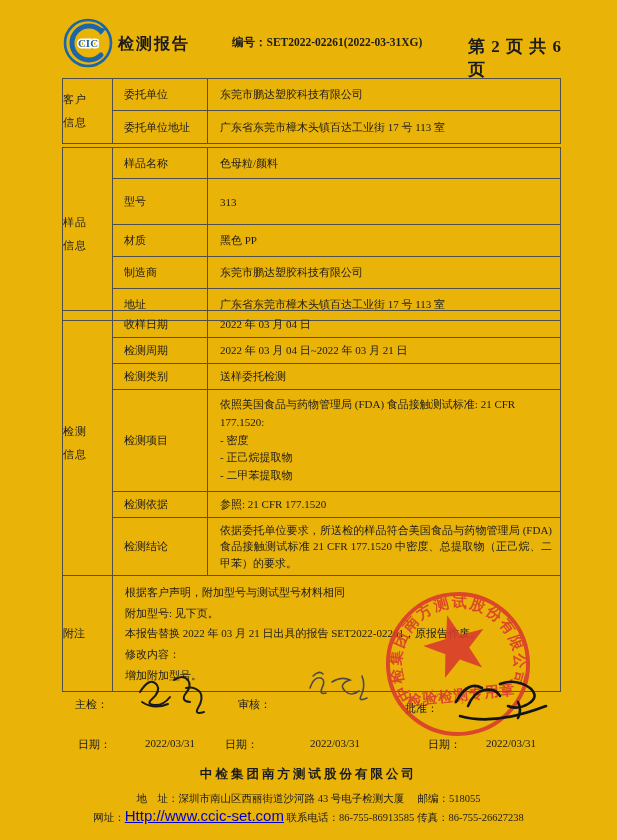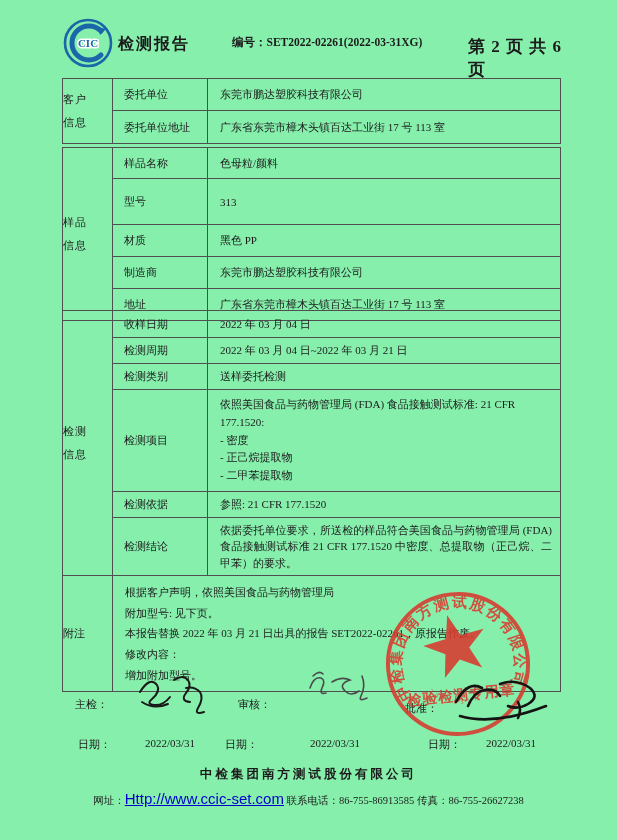--- a/index.html
+++ b/index.html
@@ -1,17 +1,17 @@
 <!DOCTYPE html>
 <html><head>
 <meta charset="utf-8">
 <style>
   html,body{margin:0;padding:0;background:#888;}
   .page{
-    position:relative;width:617px;height:840px;background:#86efac;
+    position:relative;width:617px;height:840px;background:#eab308;
     font-family:"Liberation Serif","DejaVu Serif",serif;
     color:#1b1b1b;font-size:11px;overflow:hidden;margin:0 auto;
   }
   
   .hdr{position:absolute;left:62px;top:16px;width:500px;height:54px;}
   .hdr-logo{position:absolute;left:0;top:1px;}
   .hdr-title{position:absolute;left:56px;top:18px;font-size:16px;font-weight:bold;letter-spacing:2px;}
   .hdr-no{position:absolute;left:170px;top:19px;font-size:11.5px;font-weight:bold;}
   .hdr-page{position:absolute;left:406px;top:19px;font-size:17px;font-weight:bold;letter-spacing:1px;}
   
@@ -141,21 +141,21 @@
       <td class="lab">检测依据</td>
       <td class="val">参照: 21 CFR 177.1520</td>
     </tr>
     <tr style="height:49px">
       <td class="lab">检测结论</td>
       <td class="val just">依据委托单位要求，所送检的样品符合美国食品与药物管理局 (FDA) 食品接触测试标准 21 CFR 177.1520 中密度、总提取物（正己烷、二甲苯）的要求。</td>
     </tr>
     <tr style="height:104px">
       <td class="grp"><span>附注</span></td>
       <td class="notes" colspan="2">
-        <div>根据客户声明，依照美国食品与药物管理局</div>
+        <div>根据客户声明，附加型号与测试型号材料相同</div>
         <div>附加型号: 见下页。</div>
         <div>本报告替换 2022 年 03 月 21 日出具的报告 SET2022-02261，原报告作废。</div>
         <div>修改内容：</div>
         <div>增加附加型号。</div>
       </td>
     </tr>
   </tbody>
     </table>
 
   <span class="siglabel" style="left:75px;top:697px;">主检：</span>
@@ -212,16 +212,17 @@
     <span style="left:78px;">日期：</span>
     <span style="left:145px;">2022/03/31</span>
     <span style="left:225px;">日期：</span>
     <span style="left:310px;">2022/03/31</span>
     <span style="left:428px;">日期：</span>
     <span style="left:486px;">2022/03/31</span>
   </div>
 
   <div class="footer">
     <div class="f-company">中检集团南方测试股份有限公司</div>
+    <div class="f-line">地　址：深圳市南山区西丽街道沙河路 43 号电子检测大厦　 邮编：518055</div>
     <div class="f-line"><span>网址：</span><a class="f-url" href="#">Http://www.ccic-set.com</a><span> 联系电话：86-755-86913585 传真：86-755-26627238</span></div>
   </div>
 
 </div>
 
 </body></html>

